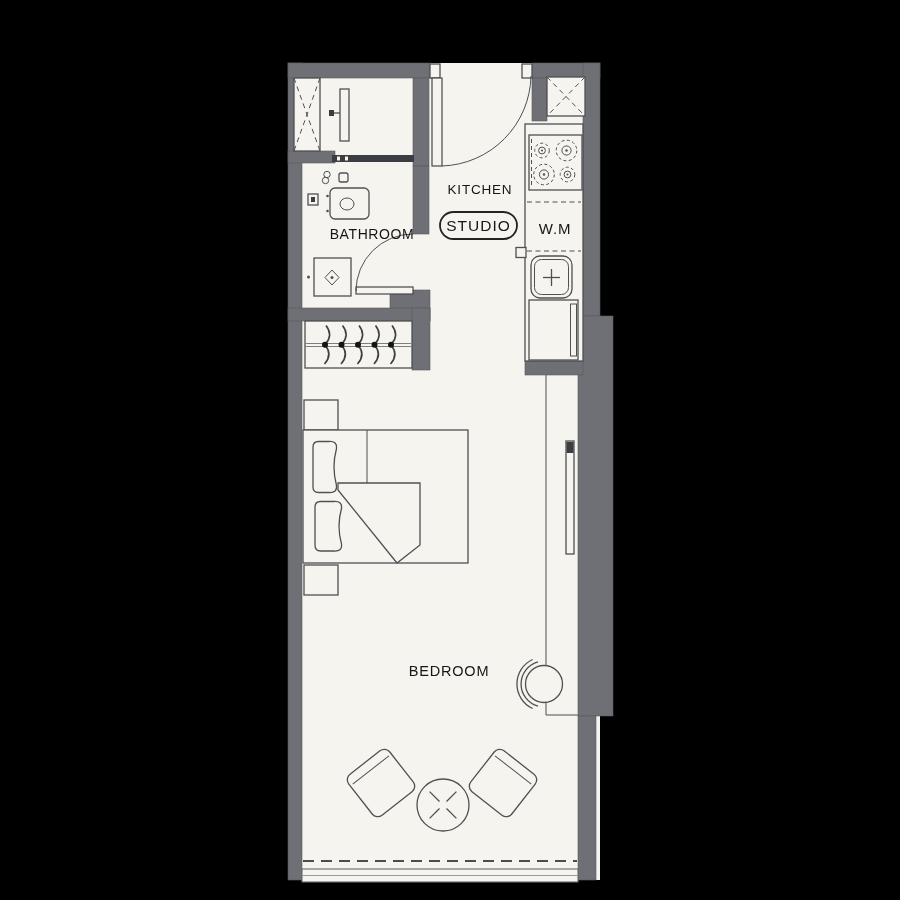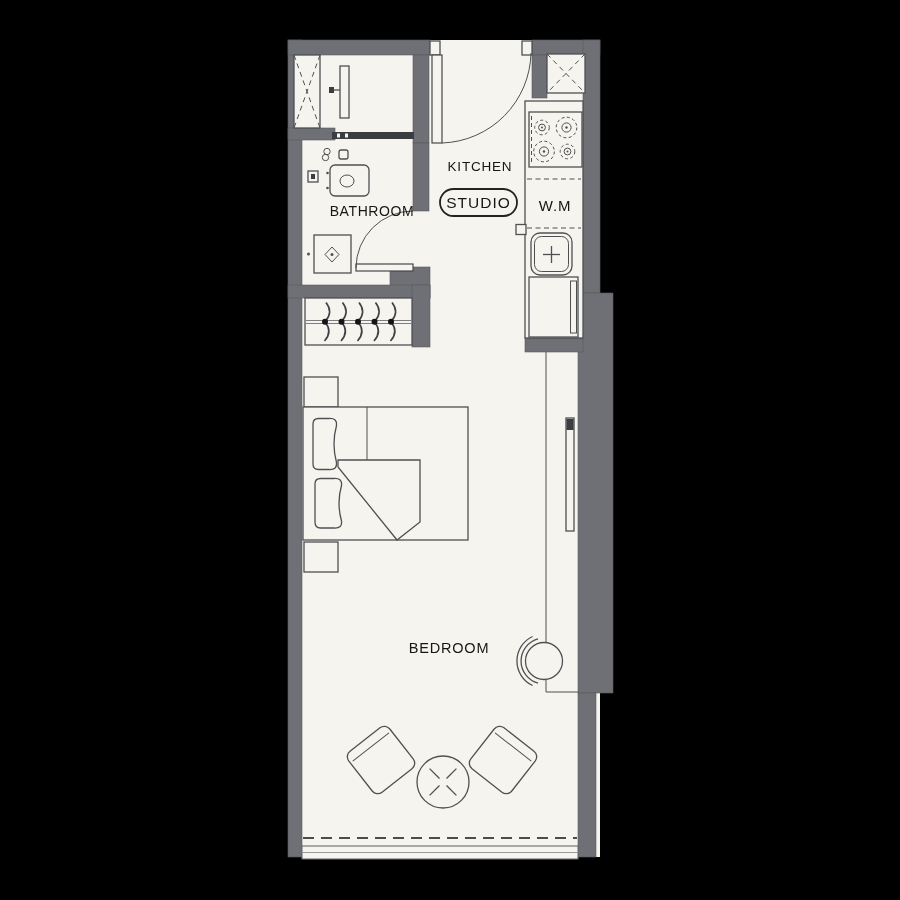--- a/index.html
+++ b/index.html
@@ -1,21 +1,21 @@
 <!DOCTYPE html>
 <html style="--background: #000000; --wall: #6e7075; --wall_edge: #595a5e; --floor: #f5f4ef; --line: #4f5052; --dark_fitting: #3c3d40; --label_text: #161616;"><head>
 <meta charset="utf-8">
 <style>
   html,body{margin:0;padding:0;}
   body{
     width:900px;height:900px;overflow:hidden;
     background:var(--background,#000);
     font-family:"Liberation Sans",sans-serif;
   }
-  .stage{position:relative;width:900px;height:706px;}
+  .stage{position:relative;width:900px;height:706px;margin-top:23px;}
   svg{position:absolute;left:0;top:0;}
   .wall{fill:var(--wall,#6e7075);stroke:var(--wall_edge,#595a5e);stroke-width:.6;}
   .floorbase{fill:var(--floor,#f5f4ef);}
   .fx{fill:var(--floor,#f5f4ef);stroke:var(--line,#4f5052);stroke-width:1.3;}
   .ln{fill:none;stroke:var(--line,#4f5052);stroke-width:1.3;}
   .thin{fill:none;stroke:var(--line,#4f5052);stroke-width:1;}
   .dk{fill:var(--dark_fitting,#3c3d40);}
   .dot{fill:var(--line,#4f5052);}
   .leaf{fill:var(--floor,#f5f4ef);stroke:#46474a;stroke-width:1.2;}
   .lbl{fill:var(--label_text,#161616);text-anchor:middle;}

